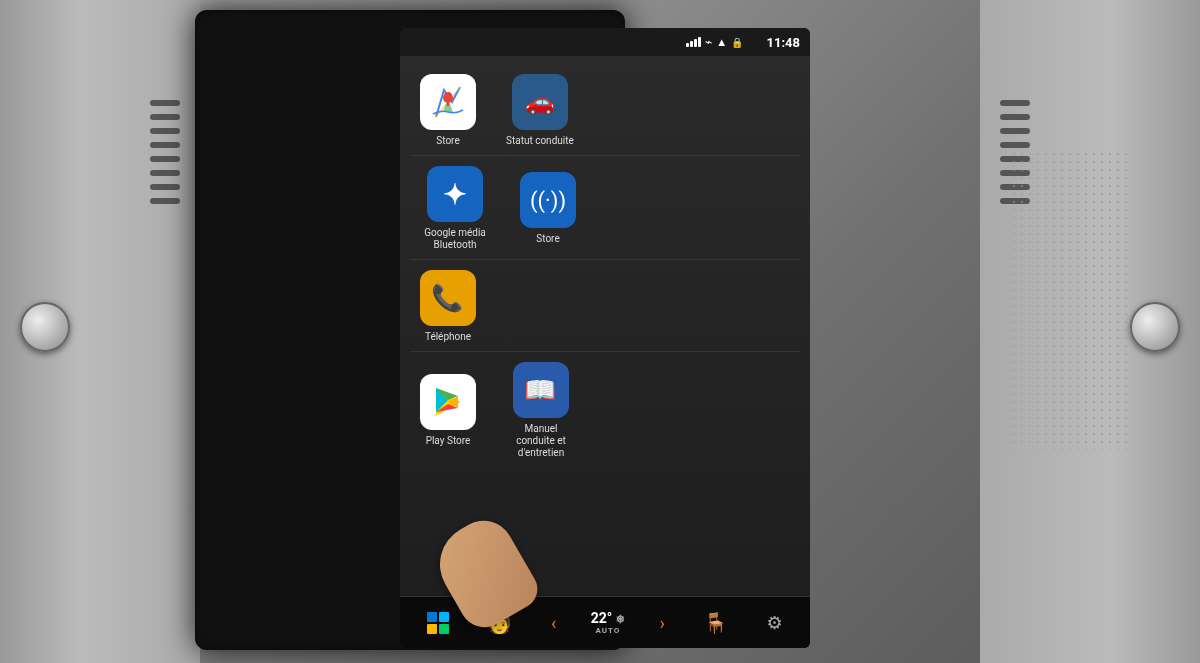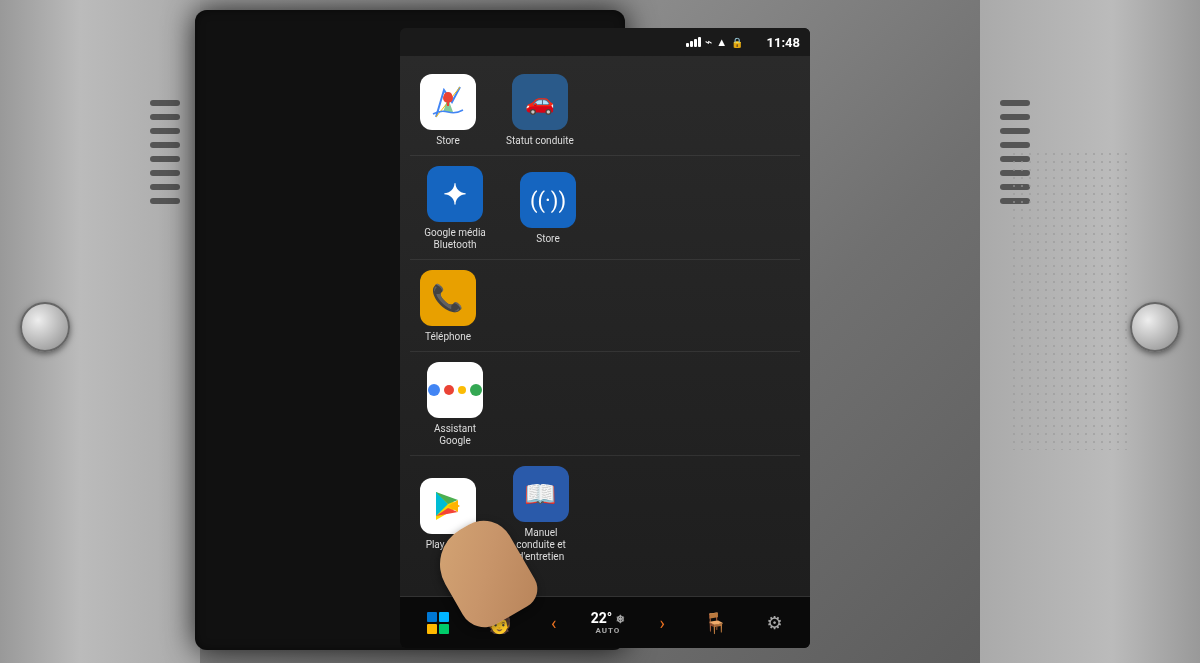--- a/index.html
+++ b/index.html
@@ -476,33 +476,20 @@
 
       <div class="app-row">
         <div class="app-item">
           <div class="app-icon icon-telephone">
             <span class="phone-symbol">📞</span>
           </div>
           <span class="app-label">Téléphone</span>
         </div>
       </div>
 
-      <div class="app-row">
-        <div class="app-item">
-          <div class="app-icon icon-assistant">
-            <div class="assistant-dots">
-              <div class="dot-g"></div>
-              <div class="dot-r"></div>
-              <div class="dot-y"></div>
-              <div class="dot-b2"></div>
-            </div>
-          </div>
-          <span class="app-label">Assistant Google</span>
-        </div>
-      </div>
 
       <div class="app-row" style="border-bottom:none;">
         <div class="app-item">
           <div class="app-icon icon-playstore">
             <svg class="playstore-icon" viewBox="0 0 40 40" xmlns="http://www.w3.org/2000/svg">
               <rect width="40" height="40" fill="white" rx="8"></rect>
               <polygon points="8,6 32,20 8,34" fill="url(#pg)"></polygon>
               <defs>
                 <linearGradient id="pg" x1="0%" y1="0%" x2="100%" y2="100%">
                   <stop offset="0%" style="stop-color:#00C853"></stop>

